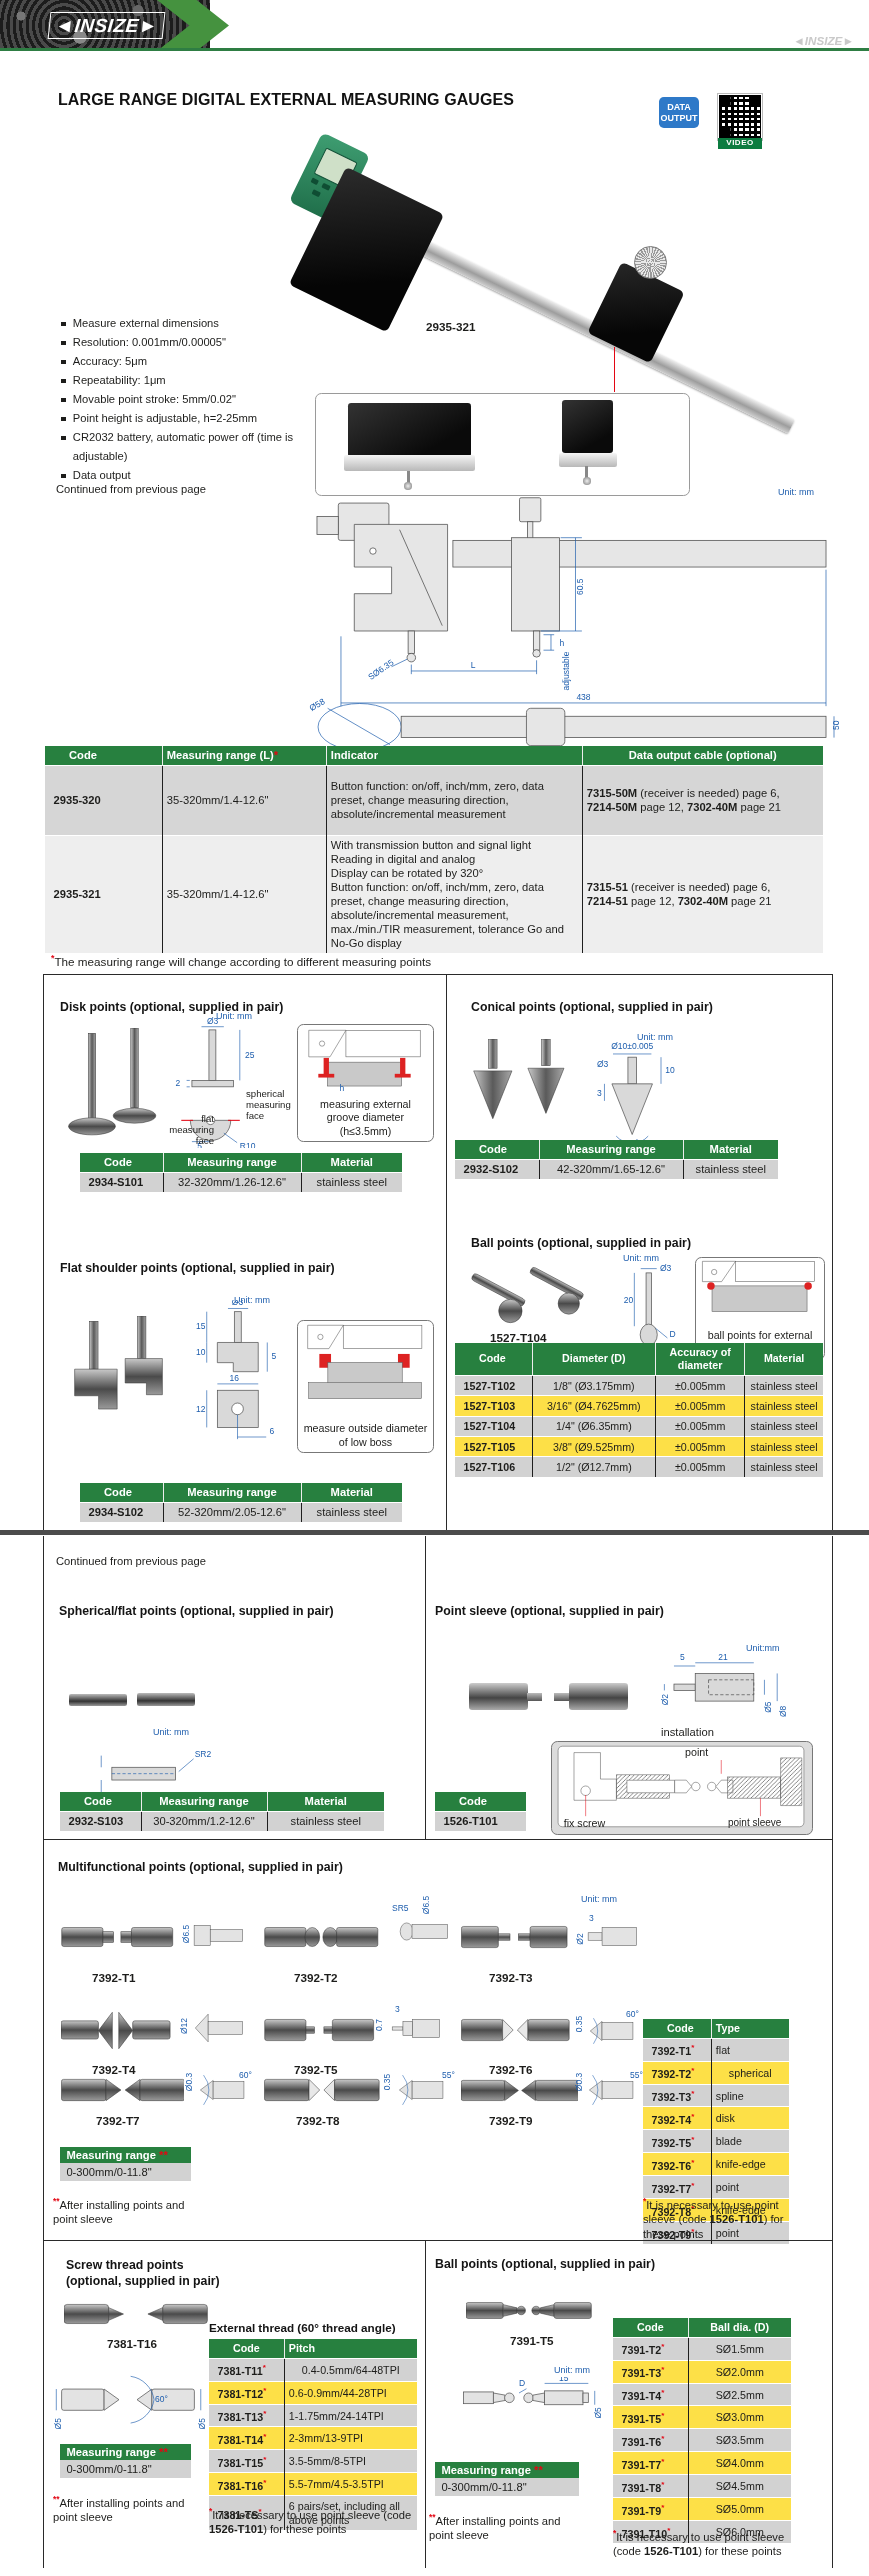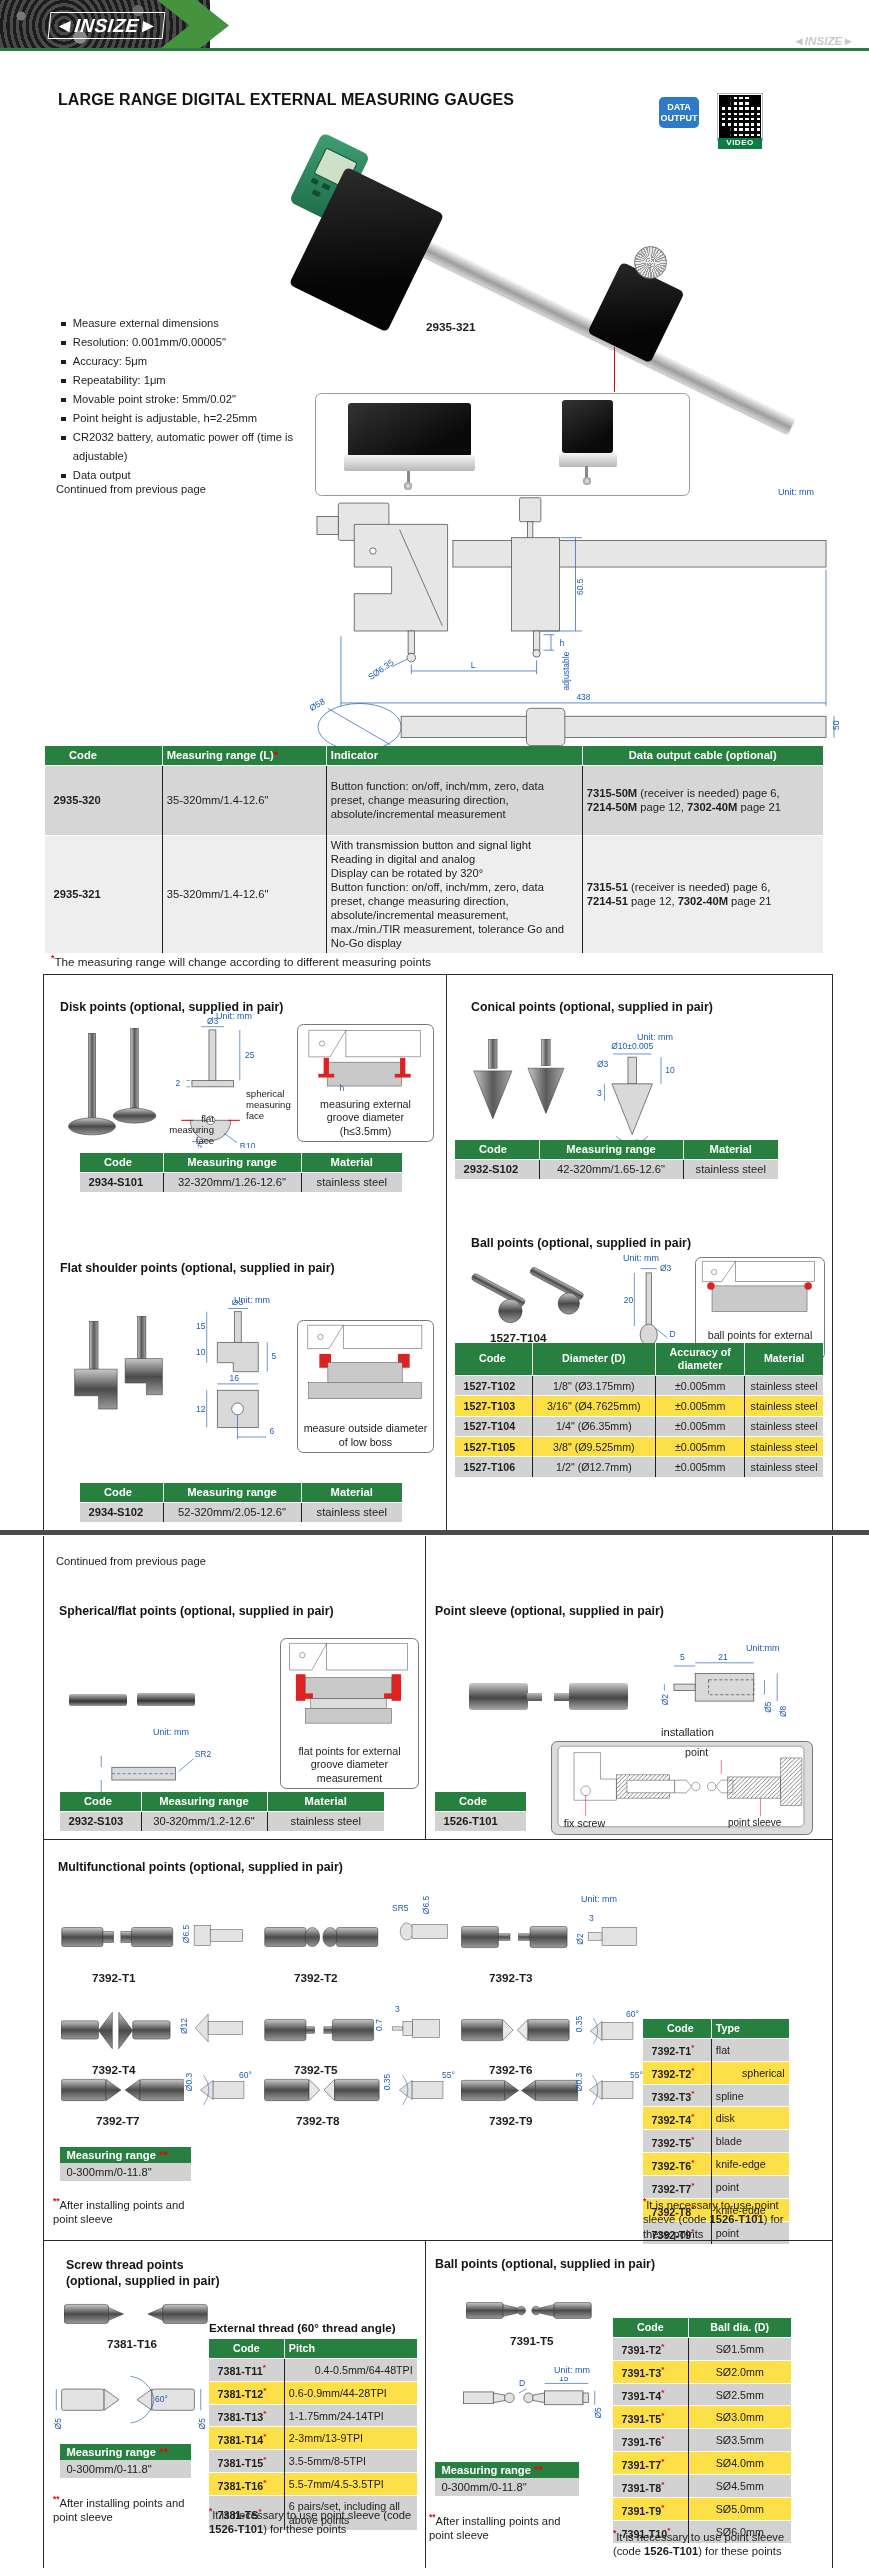--- a/index.html
+++ b/index.html
@@ -528,35 +528,20 @@
       <line x1="40" y1="40" x2="40" y2="62"></line>
         <line x1="40" y1="86" x2="40" y2="110"></line>
       <line x1="60" y1="120" x2="180" y2="120"></line>
       <line x1="186" y1="70" x2="214" y2="46"></line>
       <line x1="60" y1="74" x2="180" y2="74" stroke-dasharray="6 4"></line>
     </g>
     <text class="dimtxt" x="216" y="42">SR2</text>
     <text class="dimtxt" x="114" y="138" text-anchor="middle">12</text>
     <text class="dimtxt" x="20" y="160" transform="rotate(-90 26 152)">Ø2</text>
   </svg>
-  <div class="usage" style="left:280px;top:1638px;width:137px;height:149px">
-    <svg width="135" height="96" viewBox="0 0 254 180">
-      <path d="M16,8 L86,8 L58,58 L16,58 Z" fill="#fff" stroke="#555"></path>
-      <rect x="86" y="8" width="152" height="50" fill="#fff" stroke="#555"></rect>
-      <rect x="28" y="66" width="18" height="50" fill="#d22"></rect>
-        <rect x="208" y="66" width="18" height="50" fill="#d22"></rect>
-      <rect x="46" y="72" width="162" height="40" fill="#c9c9c9" stroke="#555"></rect>
-      <rect x="36" y="102" width="24" height="10" fill="#d22"></rect>
-        <rect x="194" y="102" width="24" height="10" fill="#d22"></rect>
-      <rect x="56" y="112" width="142" height="18" fill="#dcdcdc" stroke="#555"></rect>
-      <rect x="46" y="130" width="162" height="28" fill="#c9c9c9" stroke="#555"></rect>
-      <circle cx="40" cy="30" r="5" fill="#fff" stroke="#555"></circle>
-    </svg>
-    <div class="cap">flat points for external groove diameter measurement</div>
-  </div>
   <table class="t" style="left:60px;top:1792px;width:323px">
     <colgroup>
         <col style="width:81px">
         <col style="width:126px">
         <col style="width:117px">
       </colgroup>
     <tbody>
         <tr>
           <th>Code</th>
           <th>Measuring range</th>
@@ -817,21 +802,21 @@
         <tr>
           <th>Code</th>
           <th style="text-align:left">Type</th>
         </tr>
     <tr class="ra">
           <td><span>7392-T1</span><span class="st sup">*</span></td>
           <td style="text-align:left">flat</td>
         </tr>
     <tr class="rb">
           <td><span>7392-T2</span><span class="st sup">*</span></td>
-          <td style="text-align:right">spherical</td>
+          <td style="text-align:center">spherical</td>
         </tr>
     <tr class="ra">
           <td><span>7392-T3</span><span class="st sup">*</span></td>
           <td style="text-align:left">spline</td>
         </tr>
     <tr class="rb">
           <td><span>7392-T4</span><span class="st sup">*</span></td>
           <td style="text-align:left">disk</td>
         </tr>
     <tr class="ra">
@@ -903,21 +888,21 @@
         <col style="width:75px">
         <col style="width:133px">
       </colgroup>
     <tbody>
         <tr>
           <th>Code</th>
           <th style="text-align:left">Pitch</th>
         </tr>
     <tr class="ra">
           <td><span>7381-T11</span><span class="st sup">*</span></td>
-          <td style="text-align:right">0.4-0.5mm/64-48TPI</td>
+          <td style="text-align:center">0.4-0.5mm/64-48TPI</td>
         </tr>
     <tr class="rb">
           <td><span>7381-T12</span><span class="st sup">*</span></td>
           <td style="text-align:left">0.6-0.9mm/44-28TPI</td>
         </tr>
     <tr class="ra">
           <td><span>7381-T13</span><span class="st sup">*</span></td>
           <td style="text-align:left">1-1.75mm/24-14TPI</td>
         </tr>
     <tr class="rb">

